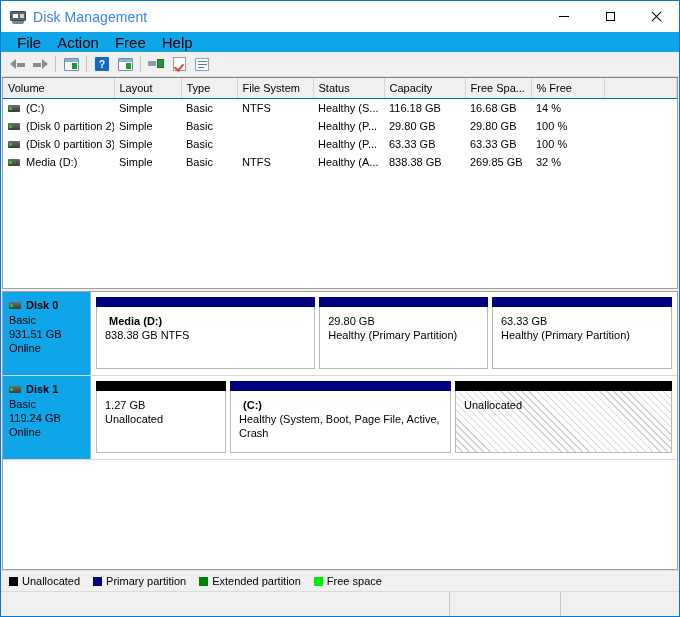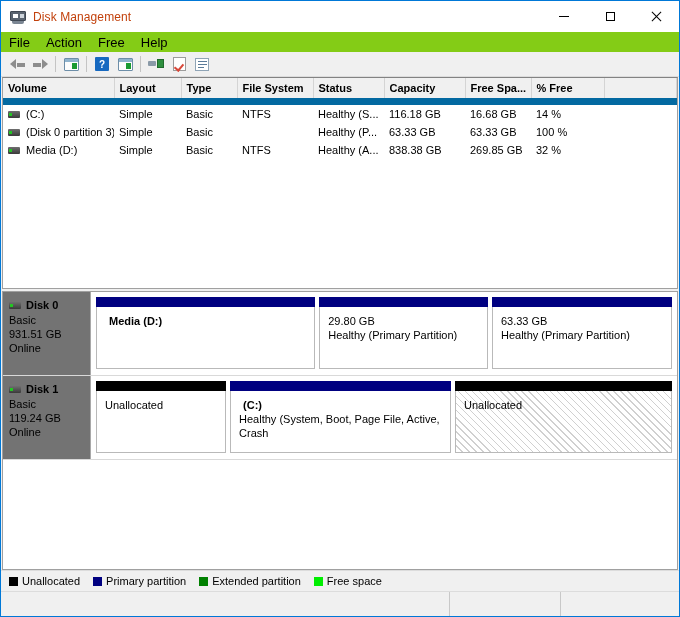--- a/index.html
+++ b/index.html
@@ -36,41 +36,41 @@
   .title-icon .scr:after{
     content:"";position:absolute;left:2px;top:2px;width:5px;height:4px;background:#ffffff;
   }
   .title-icon .scr:before{
     content:"";position:absolute;left:9px;top:2px;width:4px;height:4px;background:#cfd6dd;
   }
   .title-icon .base{
     position:absolute;left:2px;top:12px;width:12px;height:3px;background:#7b8693;border-radius:0 0 2px 2px;
   }
   .title-text{
-    font-size:12px;color:#c2410c;letter-spacing:0.1px;
+    font-size:14px;color:#3b82f6;letter-spacing:0.1px;
   }
   .win-btns{position:absolute;right:0;top:0;display:flex;height:31px;}
   .win-btn{
     width:46px;height:31px;display:flex;align-items:center;justify-content:center;
     cursor:default;
   }
   .glyph-min{width:10px;height:1px;background:#000;}
   .glyph-max{width:9px;height:9px;border:1px solid #000;box-sizing:border-box;}
   .glyph-close{position:relative;width:11px;height:11px;}
   .glyph-close:before,.glyph-close:after{
     content:"";position:absolute;left:-1px;top:5px;width:13px;height:1px;background:#000;
   }
   .glyph-close:before{transform:rotate(45deg);}
   .glyph-close:after{transform:rotate(-45deg);}
 
   
   .menubar{
-    height:20px;min-height:20px;background:#84cc16;
-    display:flex;align-items:center;
-    font-size:13px;
+    height:20px;min-height:20px;background:#0ea5e9;
+    display:flex;align-items:center;padding-left:8px;
+    font-size:15px;
   }
   .menu-item{padding:2px 8px;cursor:default;}
 
   
   .toolbar{
     height:24px;min-height:24px;background:#f0f0f0;
     border-bottom:1px solid #dcdcdc;
     display:flex;align-items:center;padding-left:5px;gap:1px;
   }
   .tb-btn{width:22px;height:21px;display:flex;align-items:center;justify-content:center;cursor:default;}
@@ -108,22 +108,22 @@
     border:1px solid #a0a0a0;
     border-top:1px solid #828282;
     height:212px;min-height:212px;
     box-sizing:border-box;
     overflow:hidden;
   }
   table.vol{border-collapse:collapse;width:100%;table-layout:fixed;font-size:11px;}
   table.vol th{
     background:#f0f0f0;
     border-right:1px solid #d4d4d4;
-    border-bottom:7px solid #0369a1;
-    font-weight:bold;text-align:left;
+    border-bottom:1px solid #0369a1;
+    font-weight:normal;text-align:left;
     padding:3px 0 3px 5px;
     height:14px;
     white-space:nowrap;overflow:hidden;
     cursor:default;
   }
   table.vol td{
     padding:1px 0 1px 5px;height:16px;
     white-space:nowrap;overflow:hidden;
     vertical-align:middle;
     cursor:default;
@@ -142,21 +142,21 @@
     background:#ffffff;
     border:1px solid #a0a0a0;
     flex:1;
     box-sizing:border-box;
     position:relative;
     overflow:hidden;
   }
   .disk-row{display:flex;border-bottom:1px solid #d9d9d9;height:84px;box-sizing:border-box;}
   .disk-info{
     width:88px;min-width:88px;box-sizing:border-box;
-    background:#737373;border-right:1px solid #a8a8a8;
+    background:#0ea5e9;border-right:1px solid #a8a8a8;
     padding:6px 0 0 6px;
     line-height:14px;font-size:11px;
     cursor:default;
   }
   .disk-info .dname{display:flex;align-items:center;gap:5px;font-weight:bold;margin-bottom:1px;}
   .parts{flex:1;display:flex;padding:5px 5px 6px 5px;box-sizing:border-box;gap:4px;background:#ffffff;}
   .part{
     box-sizing:border-box;
     display:flex;flex-direction:column;
     cursor:default;
@@ -321,20 +321,36 @@
           <td>Healthy (S...</td>
           <td>116.18 GB</td>
           <td>16.68 GB</td>
           <td>14 %</td>
           <td></td>
         </tr>
         <tr>
           <td>
             <div class="vol-cell">
                 <span class="vol-ico"></span>
+            <span>(Disk 0 partition 2)</span>
+              </div>
+          </td>
+          <td>Simple</td>
+          <td>Basic</td>
+          <td></td>
+          <td>Healthy (P...</td>
+          <td>29.80 GB</td>
+          <td>29.80 GB</td>
+          <td>100 %</td>
+          <td></td>
+        </tr>
+        <tr>
+          <td>
+            <div class="vol-cell">
+                <span class="vol-ico"></span>
             <span>(Disk 0 partition 3)</span>
               </div>
           </td>
           <td>Simple</td>
           <td>Basic</td>
           <td></td>
           <td>Healthy (P...</td>
           <td>63.33 GB</td>
           <td>63.33 GB</td>
           <td>100 %</td>
@@ -370,20 +386,21 @@
         </div>
         <div>Basic</div>
         <div>931.51 GB</div>
         <div>Online</div>
       </div>
       <div class="parts">
         <div class="part" style="width:38.6%">
           <div class="bar primary"></div>
           <div class="body">
             <div class="ptitle">Media  (D:)</div>
+            <div>838.38 GB NTFS</div>
           </div>
         </div>
         <div class="part" style="width:29.7%">
           <div class="bar primary"></div>
           <div class="body">
             <div>29.80 GB</div>
             <div>Healthy (Primary Partition)</div>
           </div>
         </div>
         <div class="part" style="width:31.7%">
@@ -403,20 +420,21 @@
           <span>Disk 1</span>
         </div>
         <div>Basic</div>
         <div>119.24 GB</div>
         <div>Online</div>
       </div>
       <div class="parts">
         <div class="part" style="width:22.9%">
           <div class="bar unalloc"></div>
           <div class="body">
+            <div>1.27 GB</div>
             <div>Unallocated</div>
           </div>
         </div>
         <div class="part" style="width:38.9%">
           <div class="bar primary"></div>
           <div class="body">
             <div class="ptitle">(C:)</div>
             <div>Healthy (System, Boot, Page File, Active, Crash</div>
           </div>
         </div>

